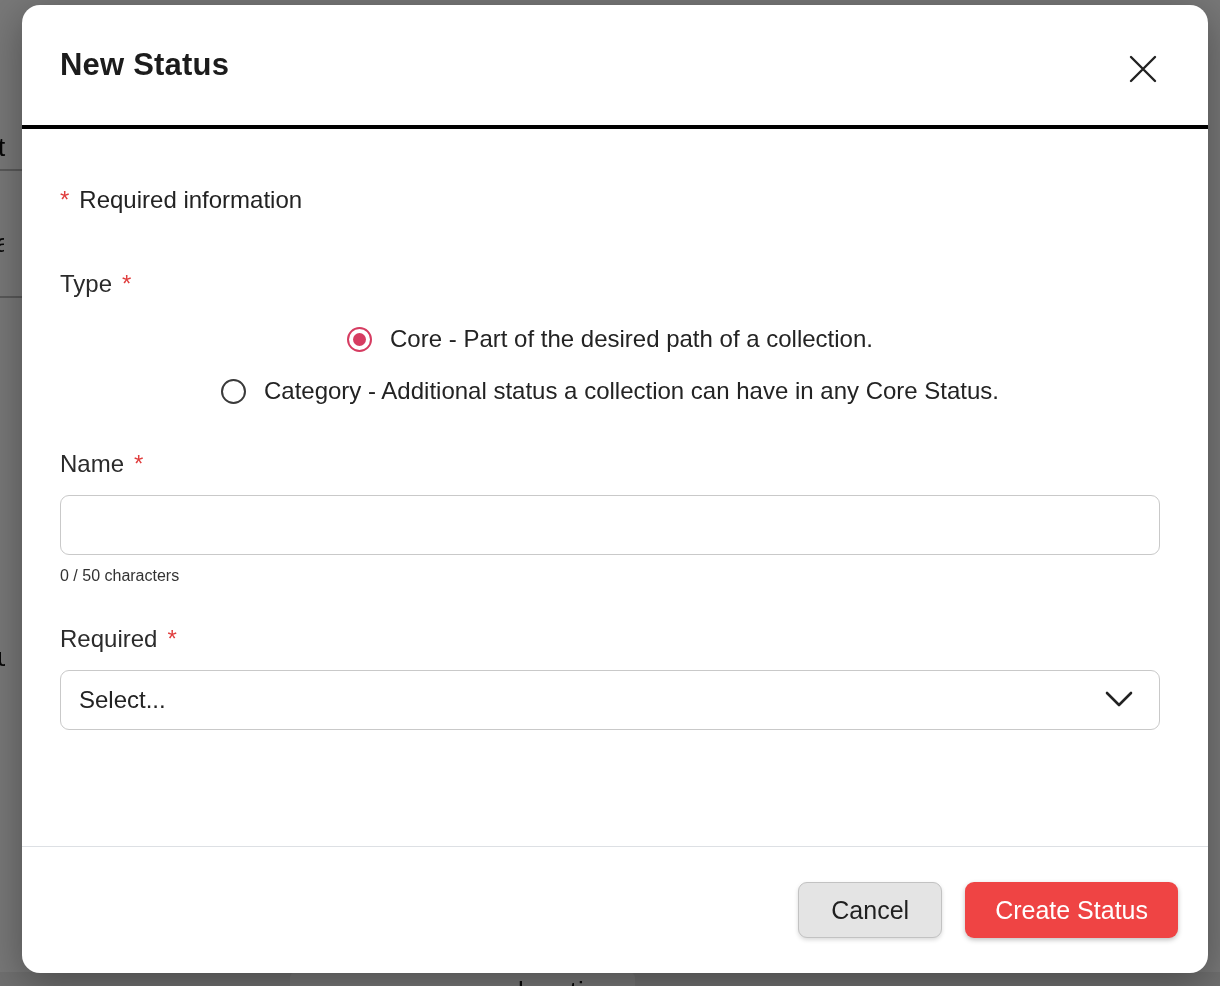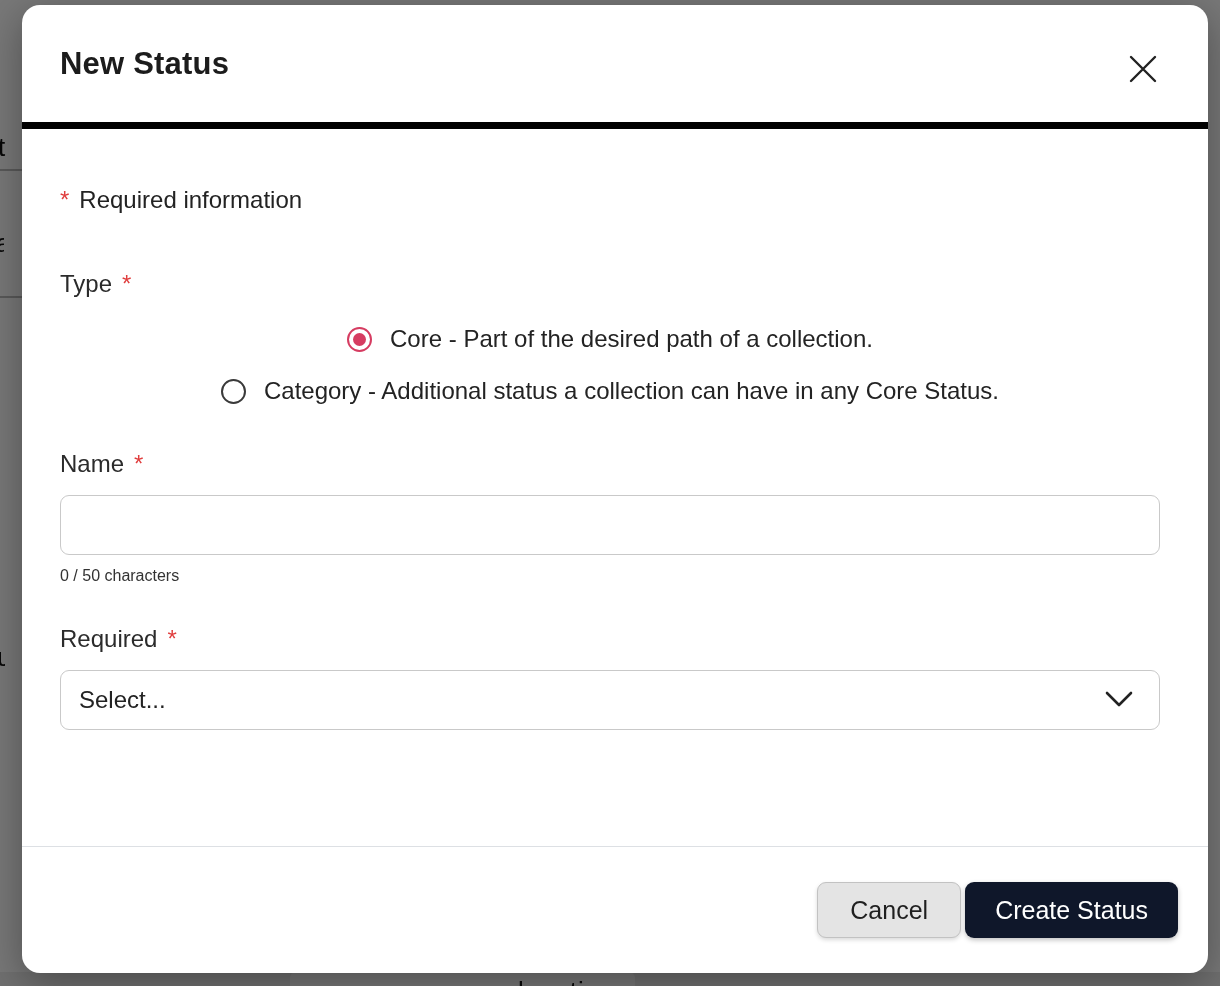--- a/index.html
+++ b/index.html
@@ -47,21 +47,21 @@
     display: flex;
     flex-direction: column;
     color: #232323;
   }
   .modal-header {
     position: relative;
     height: 124px;
     flex: 0 0 auto;
     display: flex;
     align-items: center;
-    border-bottom: 7px solid #000000;
+    border-bottom: 4px solid #000000;
     padding: 0 48px 0 38px;
   }
   .modal-title {
     font-size: 31px;
     font-weight: 700;
     color: #1c1c1c;
     letter-spacing: 0.2px;
   }
   .close-btn {
     position: absolute;
@@ -136,42 +136,42 @@
     padding: 0 26px 0 18px;
     cursor: pointer;
     color: #232323;
   }
   .modal-footer {
     flex: 0 0 127px;
     border-top: 1px solid #dde0e4;
     display: flex;
     align-items: center;
     justify-content: flex-end;
-    gap: 4px;
+    gap: 23px;
     padding: 0 30px;
   }
   .btn {
     height: 56px;
     border-radius: 9px;
     font-size: 25px;
     font-family: "Liberation Sans", sans-serif;
     cursor: pointer;
     display: inline-flex;
     align-items: center;
     justify-content: center;
   }
   .btn-cancel {
     background: #e4e4e4;
     border: 1px solid #c2c2c2;
     color: #1f1f1f;
     padding: 0 32px;
     box-shadow: 0 2px 4px rgba(0,0,0,0.15);
   }
   .btn-primary {
-    background: #0f172a;
+    background: #ef4444;
     border: none;
     color: #ffffff;
     padding: 0 30px;
     box-shadow: 0 2px 5px rgba(0,0,0,0.25);
   }
 </style>
 </head>
 <body>
 
 <div class="bg-page">

